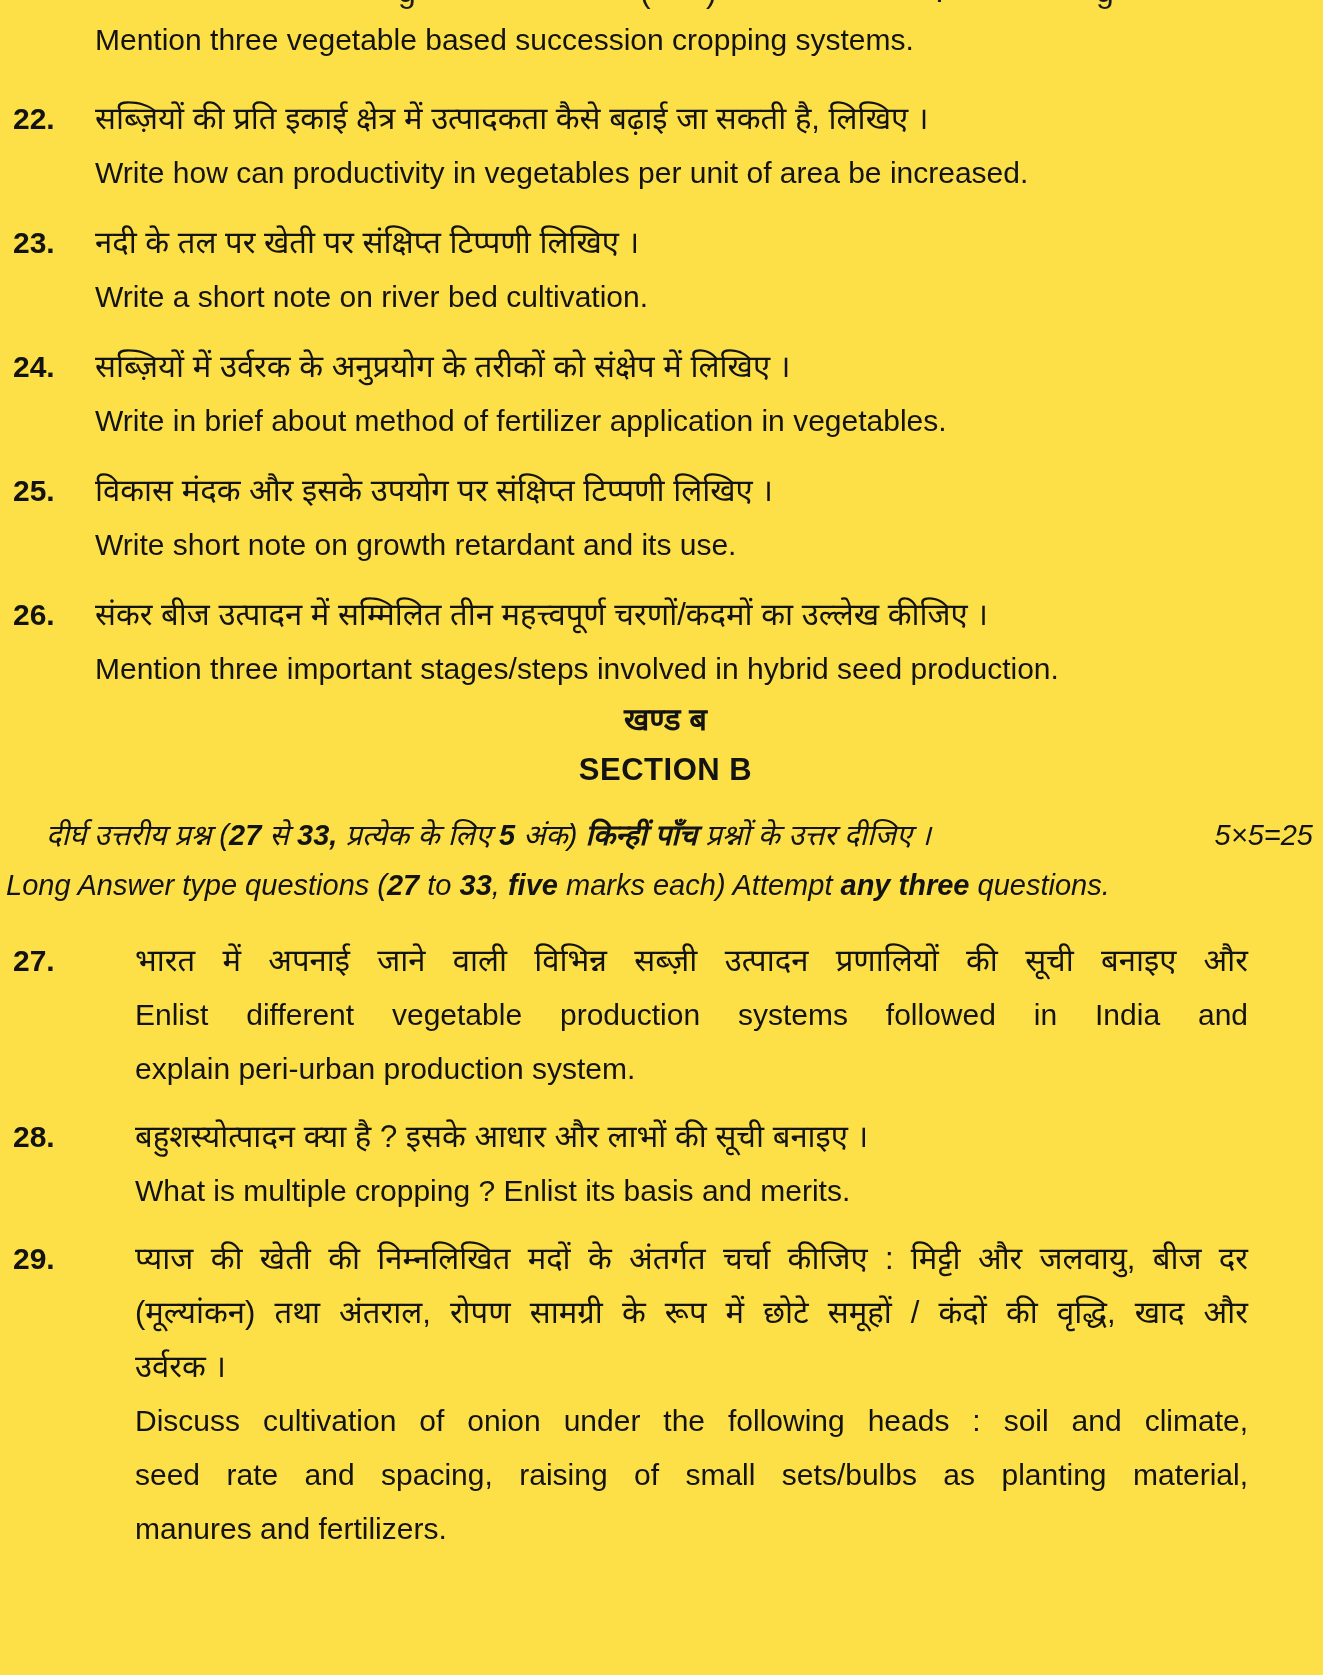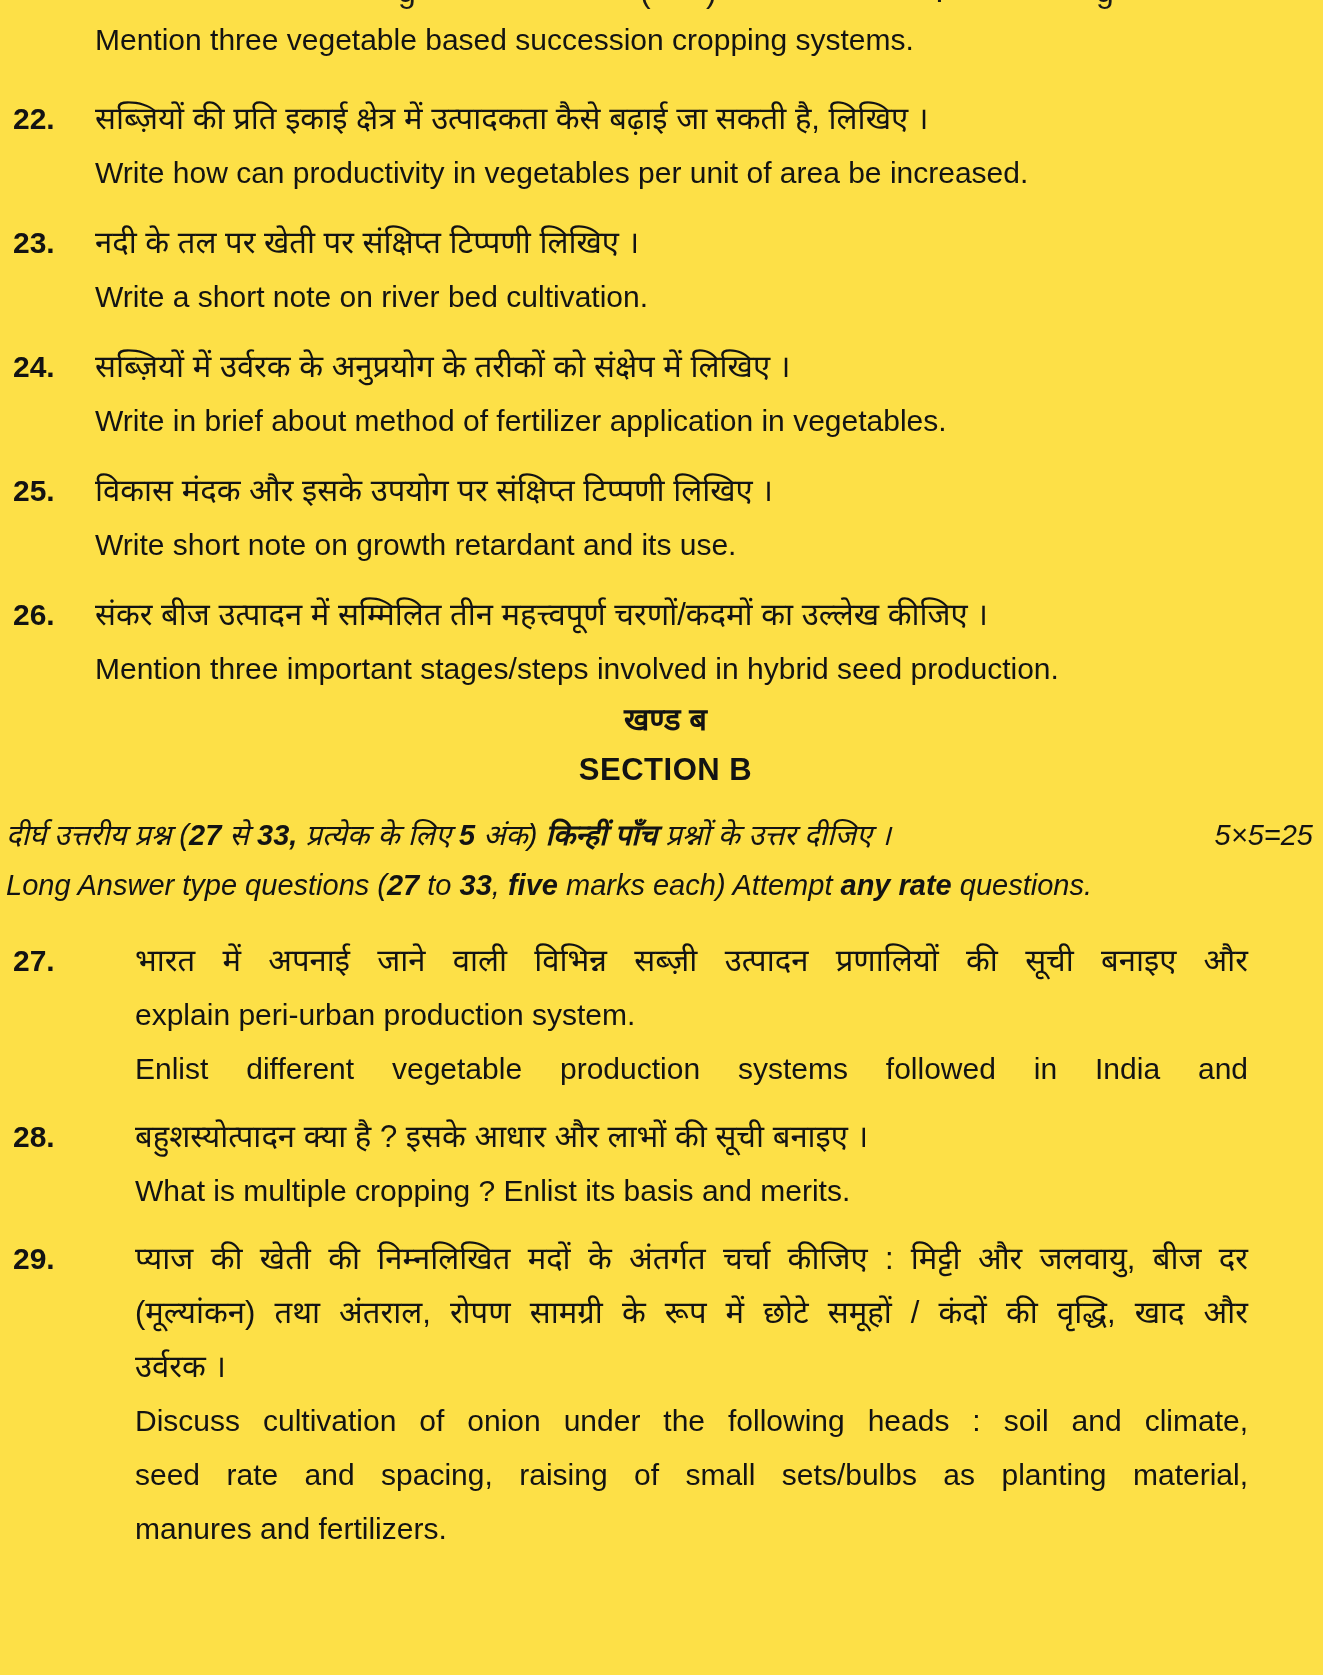--- a/index.html
+++ b/index.html
@@ -64,20 +64,21 @@
     font-weight: bold;
     padding-left: 8px;
   }
   .heading.hi { margin-top: 2px; font-size: 31px; line-height: 44px; }
   .heading.en { margin-top: 6px; font-size: 31px; line-height: 44px; letter-spacing: 0.5px; text-align: center; }
   .instr-row {
     display: flex;
     align-items: baseline;
     margin-top: 18px;
     padding: 0 10px 0 6px;
+    margin-left: 40px;
   }
   .instr {
     font-style: italic;
     font-size: 29px;
     line-height: 50px;
   }
   .marks {
     margin-left: auto;
     font-style: italic;
     font-size: 29px;
@@ -143,30 +144,30 @@
   <h2 class="heading hi">खण्ड ब</h2>
 
   <h2 class="heading en">SECTION B</h2>
 
   <div class="instr-row">
     <div class="instr hi" id="instr-hi"><span>दीर्घ उत्तरीय प्रश्न (</span><span class="seg-b">27</span><span> से </span><span class="seg-b">33,</span><span> प्रत्येक के लिए </span><span class="seg-b">5</span><span> अंक) </span><span class="seg-b">किन्हीं पाँच </span><span>प्रश्नों के उत्तर दीजिए ।</span></div>
     <div class="marks">5×5=25</div>
   </div>
 
   <div class="instr-en-row">
-    <div class="instr en" id="instr-en"><span>Long Answer type questions (</span><span class="seg-b">27</span><span> to </span><span class="seg-b">33</span><span>, </span><span class="seg-b">five</span><span> marks each) Attempt </span><span class="seg-b">any rate</span><span> questions.</span></div>
+    <div class="instr en" id="instr-en"><span>Long Answer type questions (</span><span class="seg-b">27</span><span> to </span><span class="seg-b">33</span><span>, </span><span class="seg-b">five</span><span> marks each) Attempt </span><span class="seg-b">any three</span><span> questions.</span></div>
   </div>
 
   <div class="qb" id="section-b-questions">
       <div class="question">
         <div class="qnum">27.</div>
         <div class="qbody">
           <div class="line hi just">भारत में अपनाई जाने वाली विभिन्न सब्ज़ी उत्पादन प्रणालियों की सूची बनाइए और</div>
+          <div class="line en just">Enlist different vegetable production systems followed in India and</div>
           <div class="line en">explain peri-urban production system.</div>
-          <div class="line en just">Enlist different vegetable production systems followed in India and</div>
         </div>
       </div>
       <div class="question">
         <div class="qnum">28.</div>
         <div class="qbody">
           <div class="line hi">बहुशस्योत्पादन क्या है ? इसके आधार और लाभों की सूची बनाइए ।</div>
           <div class="line en">What is multiple cropping ? Enlist its basis and merits.</div>
         </div>
       </div>
       <div class="question">

